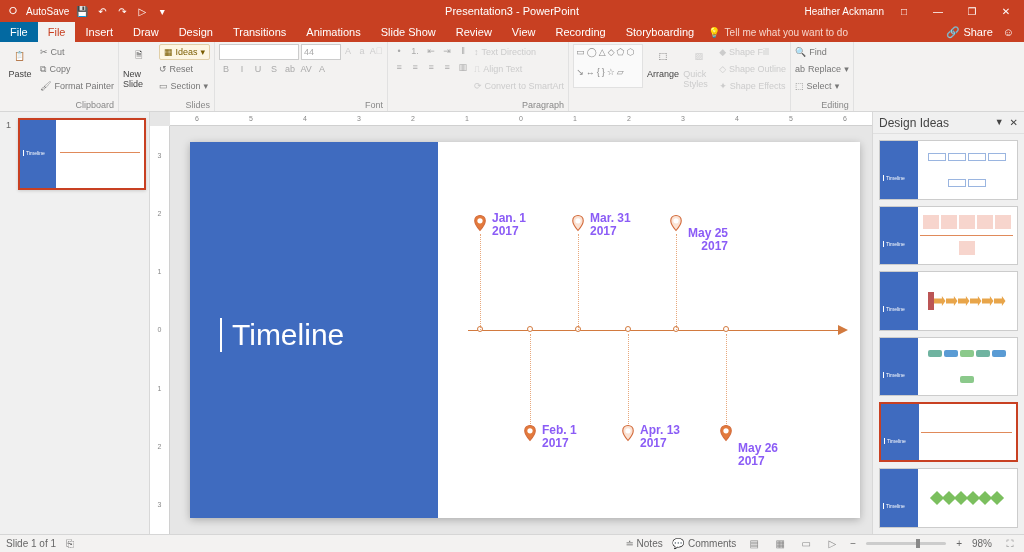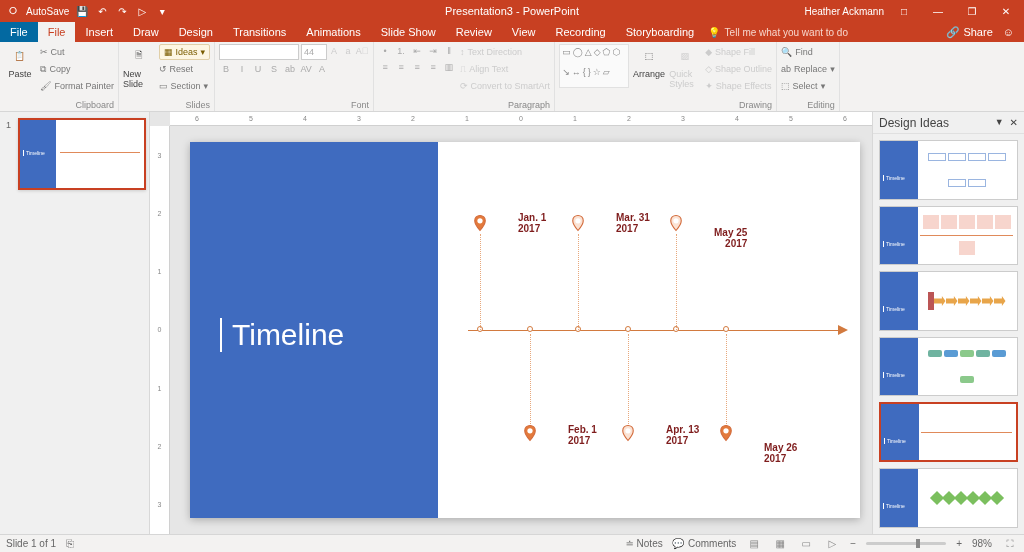--- a/index.html
+++ b/index.html
@@ -26,21 +26,21 @@
 .ribbon { height: 70px; background: #f3f2f1; border-bottom: 1px solid #d6d6d6; display: flex; font-size: 10px; color: #444; }
 .ribbon .group { border-right: 1px solid #e1e1e1; display: flex; flex-direction: column; justify-content: space-between; padding: 2px 4px 1px; }
 .ribbon .group .body { display: flex; align-items: flex-start; gap: 4px; flex: 1; }
 .ribbon .group .label { font-size: 9px; color: #888; text-align: right; padding-top: 1px; }
 .ribbon .bigbtn { width: 32px; display: flex; flex-direction: column; align-items: center; gap: 1px; font-size: 9px; }
 .ribbon .bigbtn .ico { width: 24px; height: 24px; display: flex; align-items: center; justify-content: center; }
 .ribbon .smallrow { display: flex; flex-direction: column; gap: 1px; font-size: 9px; color: #777; }
 .ribbon .smallrow .item { display: flex; align-items: center; gap: 3px; height: 16px; }
 .ribbon .fontbox, .ribbon .sizebox { border: 1px solid #ccc; background: #fff; height: 16px; font-size: 9px; padding: 0 2px; display: flex; align-items: center; color: #aaa; }
 .ribbon .fontbox { width: 80px; }
-.ribbon .sizebox { width: 26px; margin-left: 2px; }
+.ribbon .sizebox { width: 40px; margin-left: 2px; }
 .ribbon .minibtn { width: 14px; height: 14px; border: 1px solid transparent; display: inline-flex; align-items: center; justify-content: center; color: #aaa; font-size: 9px; }
 .ribbon .btnrow { display: flex; gap: 2px; flex-wrap: wrap; }
 .ribbon .layoutbtn { border: 1px solid #e0cfa8; background: #fdf6e3; padding: 0 4px; height: 16px; display: flex; align-items: center; gap: 3px; font-size: 9px; color: #7a5c00; border-radius: 2px; }
 .ribbon .shapesbox { width: 70px; height: 44px; border: 1px solid #e1e1e1; background: #fafafa; display: flex; flex-wrap: wrap; gap: 2px; padding: 2px; overflow: hidden; }
 .ribbon .shapesbox span { font-size: 9px; color: #888; }
 .ribbon .dim { color: #ccc; }
 
 
 .main { position: absolute; top: 112px; bottom: 18px; left: 0; right: 0; display: flex; }
 .thumbs { width: 150px; background: #f0f0f0; padding: 6px; border-right: 1px solid #d8d8d8; }
@@ -56,21 +56,21 @@
 
 .canvas { position: absolute; top: 30px; left: 40px; width: 670px; height: 376px; background: #fff; box-shadow: 0 2px 8px rgba(0,0,0,.25); }
 .canvas .blue { position: absolute; left: 0; top: 0; bottom: 0; width: 248px; background: #3f6bbf; }
 .canvas .blue .title { position: absolute; left: 30px; top: 176px; color: #fff; font-size: 30px; font-weight: 300; border-left: 2px solid #fff; padding-left: 10px; }
 .timeline-line { position: absolute; top: 188px; left: 278px; width: 370px; height: 0; border-top: 1.5px solid #d27a3f; }
 .timeline-arrow { position: absolute; top: 183px; left: 648px; width: 0; height: 0; border-top: 5px solid transparent; border-bottom: 5px solid transparent; border-left: 10px solid #d27a3f; }
 .dot { position: absolute; width: 6px; height: 6px; border-radius: 50%; border: 1.5px solid #d27a3f; background: #fff; top: 184px; }
 .stem { position: absolute; width: 0; border-left: 1.5px dotted #e8a87c; }
 .pin { position: absolute; width: 18px; height: 18px; }
 .pin svg { width: 100%; height: 100%; }
-.pin-label { position: absolute; font-size: 10px; font-weight: 700; color: #7f1d1d; line-height: 1.1; margin-left: 26px; }
+.pin-label { position: absolute; font-size: 12px; font-weight: 700; color: #8b5cf6; line-height: 1.1; }
 .pin-label .d { display: block; }
 
 
 .pane { width: 152px; background: #f0f0f0; border-left: 1px solid #d8d8d8; display: flex; flex-direction: column; }
 .pane .pane-header { height: 22px; display: flex; align-items: center; justify-content: space-between; padding: 0 6px; font-size: 12px; color: #444; border-bottom: 1px solid #e0e0e0; }
 .pane .pane-body { flex: 1; overflow-y: auto; padding: 6px; display: flex; flex-direction: column; gap: 6px; }
 .pane .idea { height: 76px; background: #fff; border: 1px solid #ccc; position: relative; cursor: pointer; }
 .pane .idea.selected { border: 2px solid #c84022; }
 .pane .idea .bl { position: absolute; left: 0; top: 0; bottom: 0; width: 38px; background: #3f6bbf; }
 .pane .idea .bl .t { color: #fff; font-size: 5px; position: absolute; left: 3px; top: 34px; border-left: 1px solid #fff; padding-left: 2px; }
@@ -241,21 +241,20 @@
       <div class="bigbtn dim">
         <div class="ico">▨</div>
         <span>Quick Styles</span>
       </div>
       <div class="smallrow dim">
         <div class="item">◆ <span>Shape Fill</span></div>
         <div class="item">◇ <span>Shape Outline</span></div>
         <div class="item">✦ <span>Shape Effects</span></div>
       </div>
     </div>
-    <div class="label">Drawing</div>
   </div>
 
   <div class="group">
     <div class="body">
       <div class="smallrow">
         <div class="item">🔍 <span>Find</span></div>
         <div class="item">ab <span>Replace</span> ▾</div>
         <div class="item">⬚ <span>Select</span> ▾</div>
       </div>
     </div>

